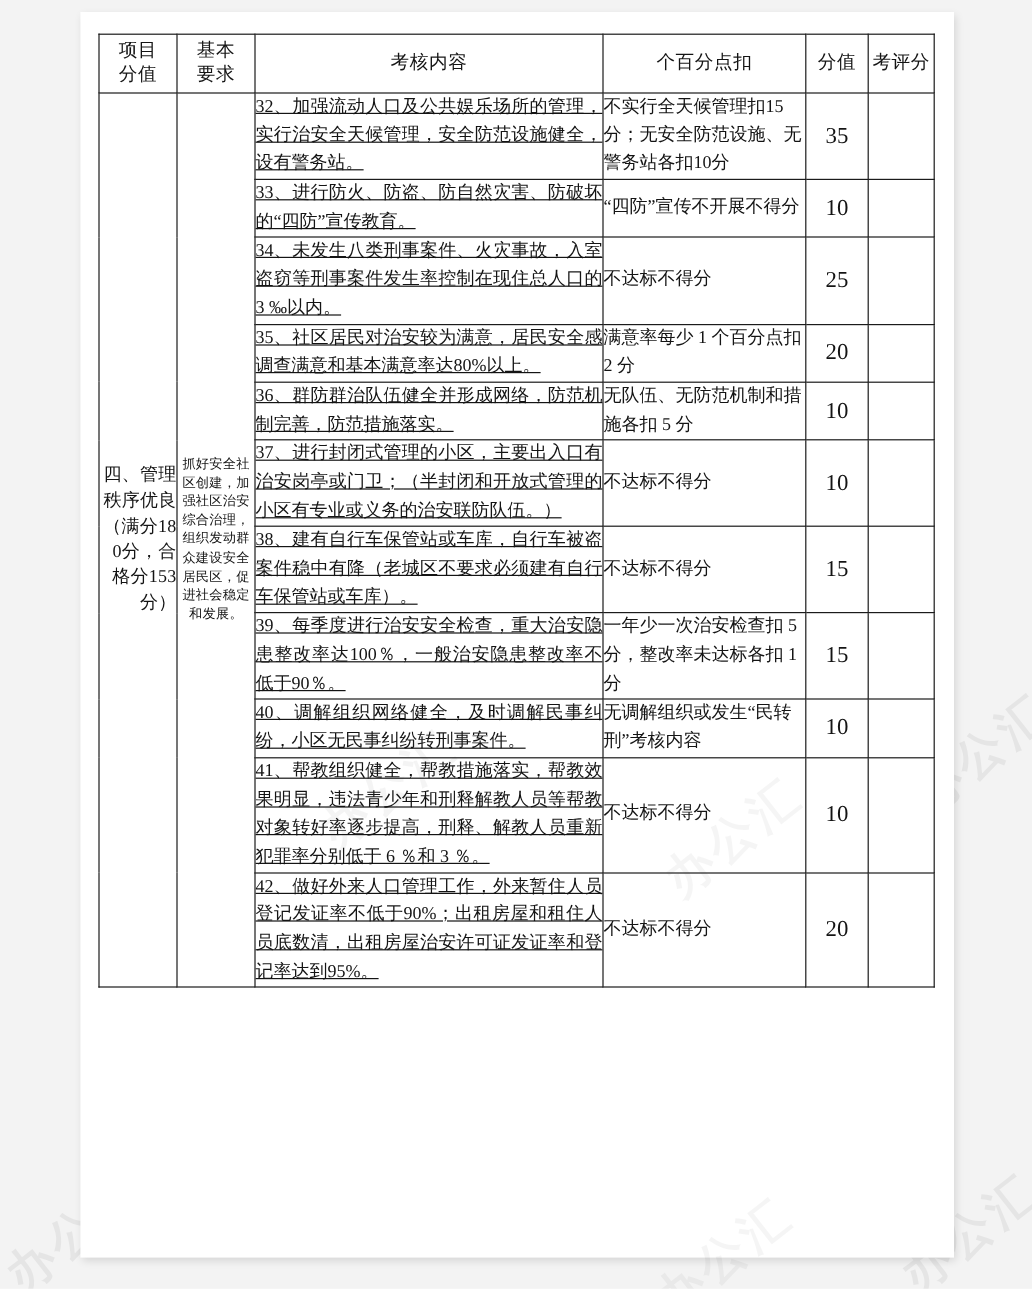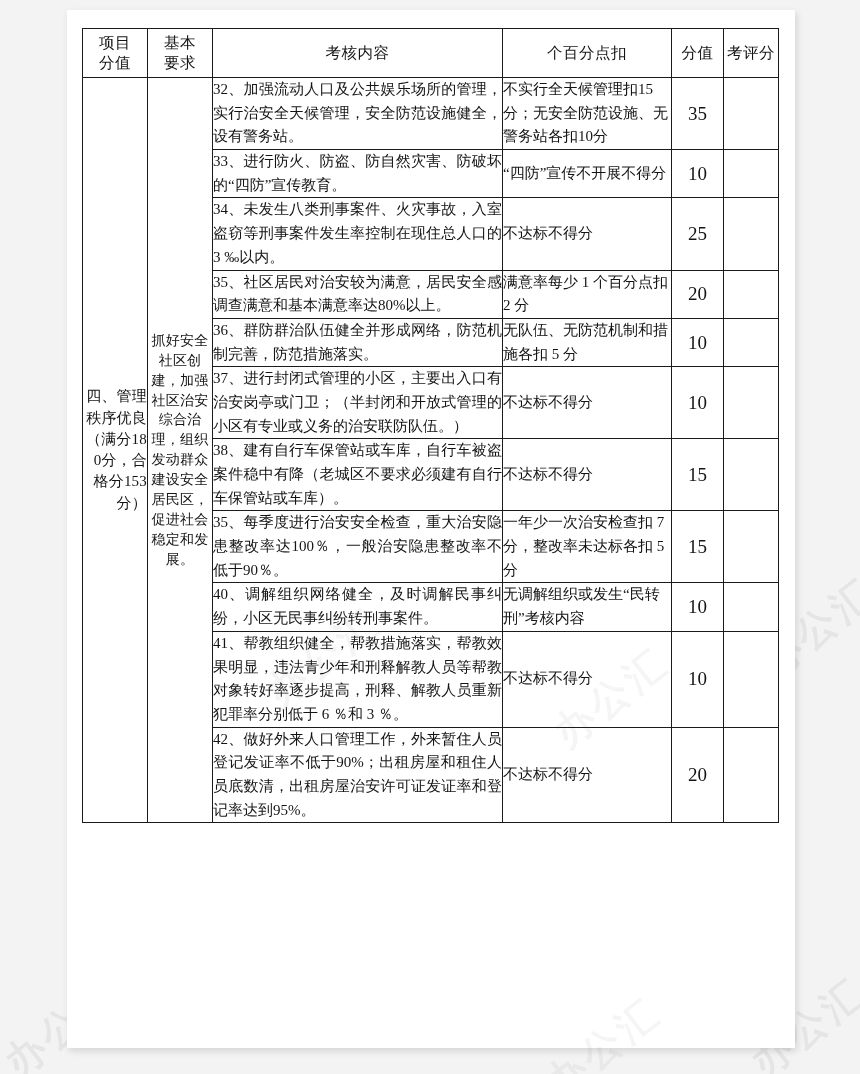--- a/index.html
+++ b/index.html
@@ -92,30 +92,31 @@
   
   .vcell {
     text-align: center;
     font-size: 15px;
     line-height: 1.42;
     letter-spacing: 0.2px;
     padding: 4px 3px;
     word-break: break-all;
   }
   .vcell-item { font-size: 15px; text-align: right; }
-  .vcell-req  { font-size: 14px; }
+  .vcell-req  { font-size: 11px; }
 
   
   td.content {
     font-size: 15px;
     line-height: 1.58;
     padding: 7px 6px 7px 8px;
     text-align: justify;
     text-justify: inter-ideograph;
     word-break: break-all;
+    text-decoration: underline;
   }
   td.standard {
     font-size: 15px;
     line-height: 1.58;
     padding: 7px 6px 7px 7px;
     text-align: left;
     word-break: break-all;
   }
   td.score {
     text-align: center;
@@ -213,22 +214,22 @@
         </tr>
 
         <tr>
           <td class="content">38、建有自行车保管站或车库，自行车被盗案件稳中有降（老城区不要求必须建有自行车保管站或车库）。</td>
           <td class="standard">不达标不得分</td>
           <td class="score">15</td>
           <td class="review"></td>
         </tr>
 
         <tr>
-          <td class="content">35、每季度进行治安安全检查，重大治安隐患整改率达100％，一般治安隐患整改率不低于90％。</td>
-          <td class="standard">一年少一次治安检查扣 7 分，整改率未达标各扣 5 分</td>
+          <td class="content">39、每季度进行治安安全检查，重大治安隐患整改率达100％，一般治安隐患整改率不低于90％。</td>
+          <td class="standard">一年少一次治安检查扣 5 分，整改率未达标各扣 1 分</td>
           <td class="score">15</td>
           <td class="review"></td>
         </tr>
 
         <tr>
           <td class="content">40、调解组织网络健全，及时调解民事纠纷，小区无民事纠纷转刑事案件。</td>
           <td class="standard">无调解组织或发生“民转刑”考核内容</td>
           <td class="score">10</td>
           <td class="review"></td>
         </tr>

